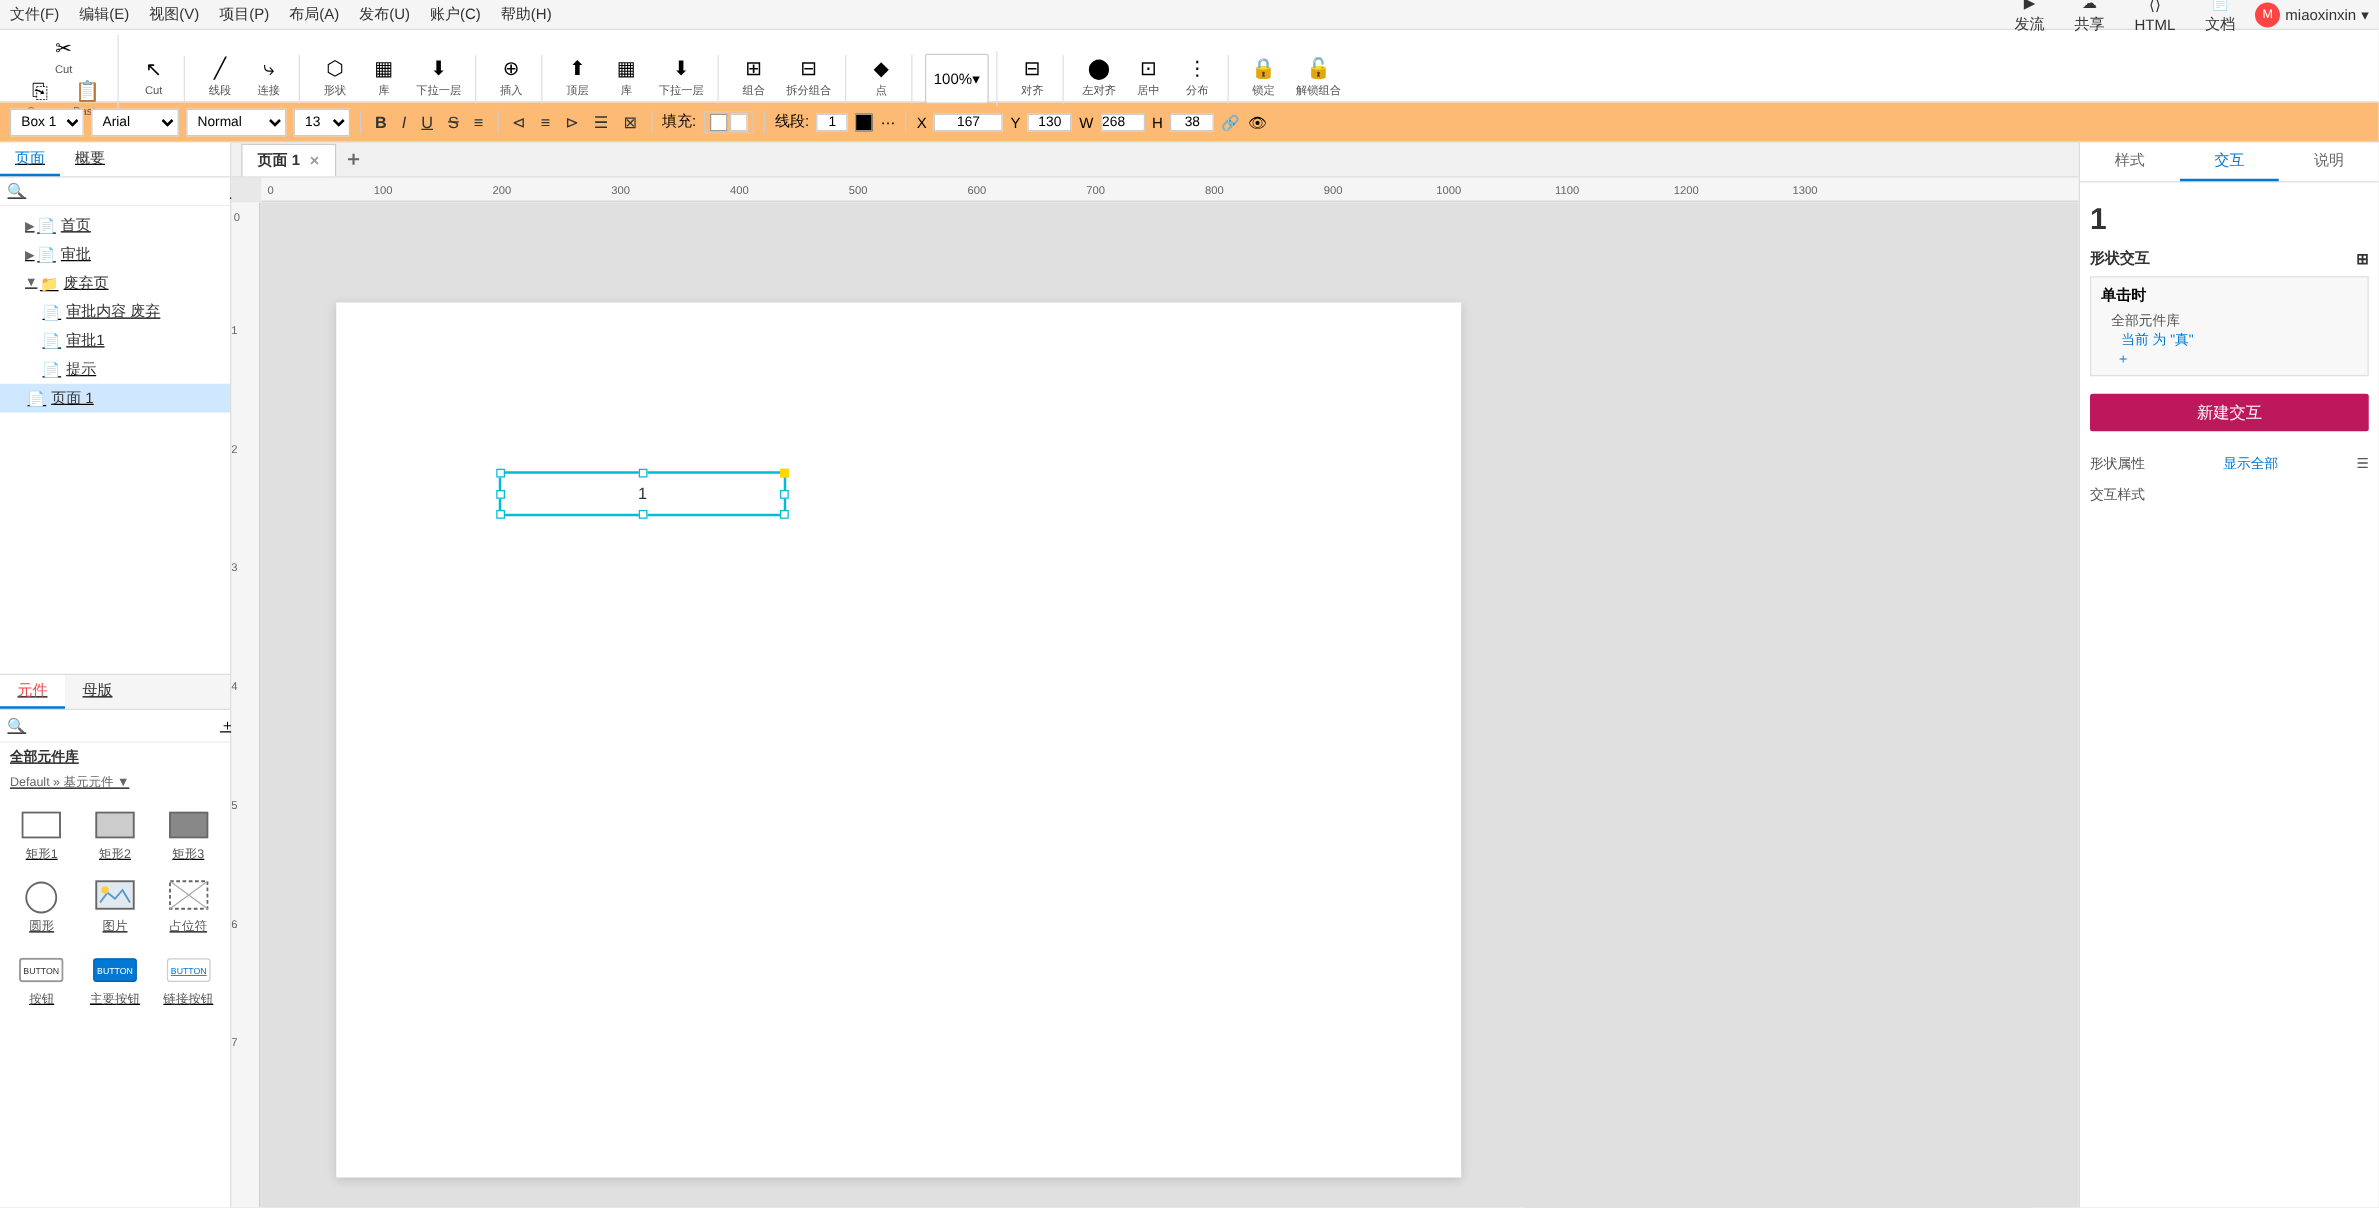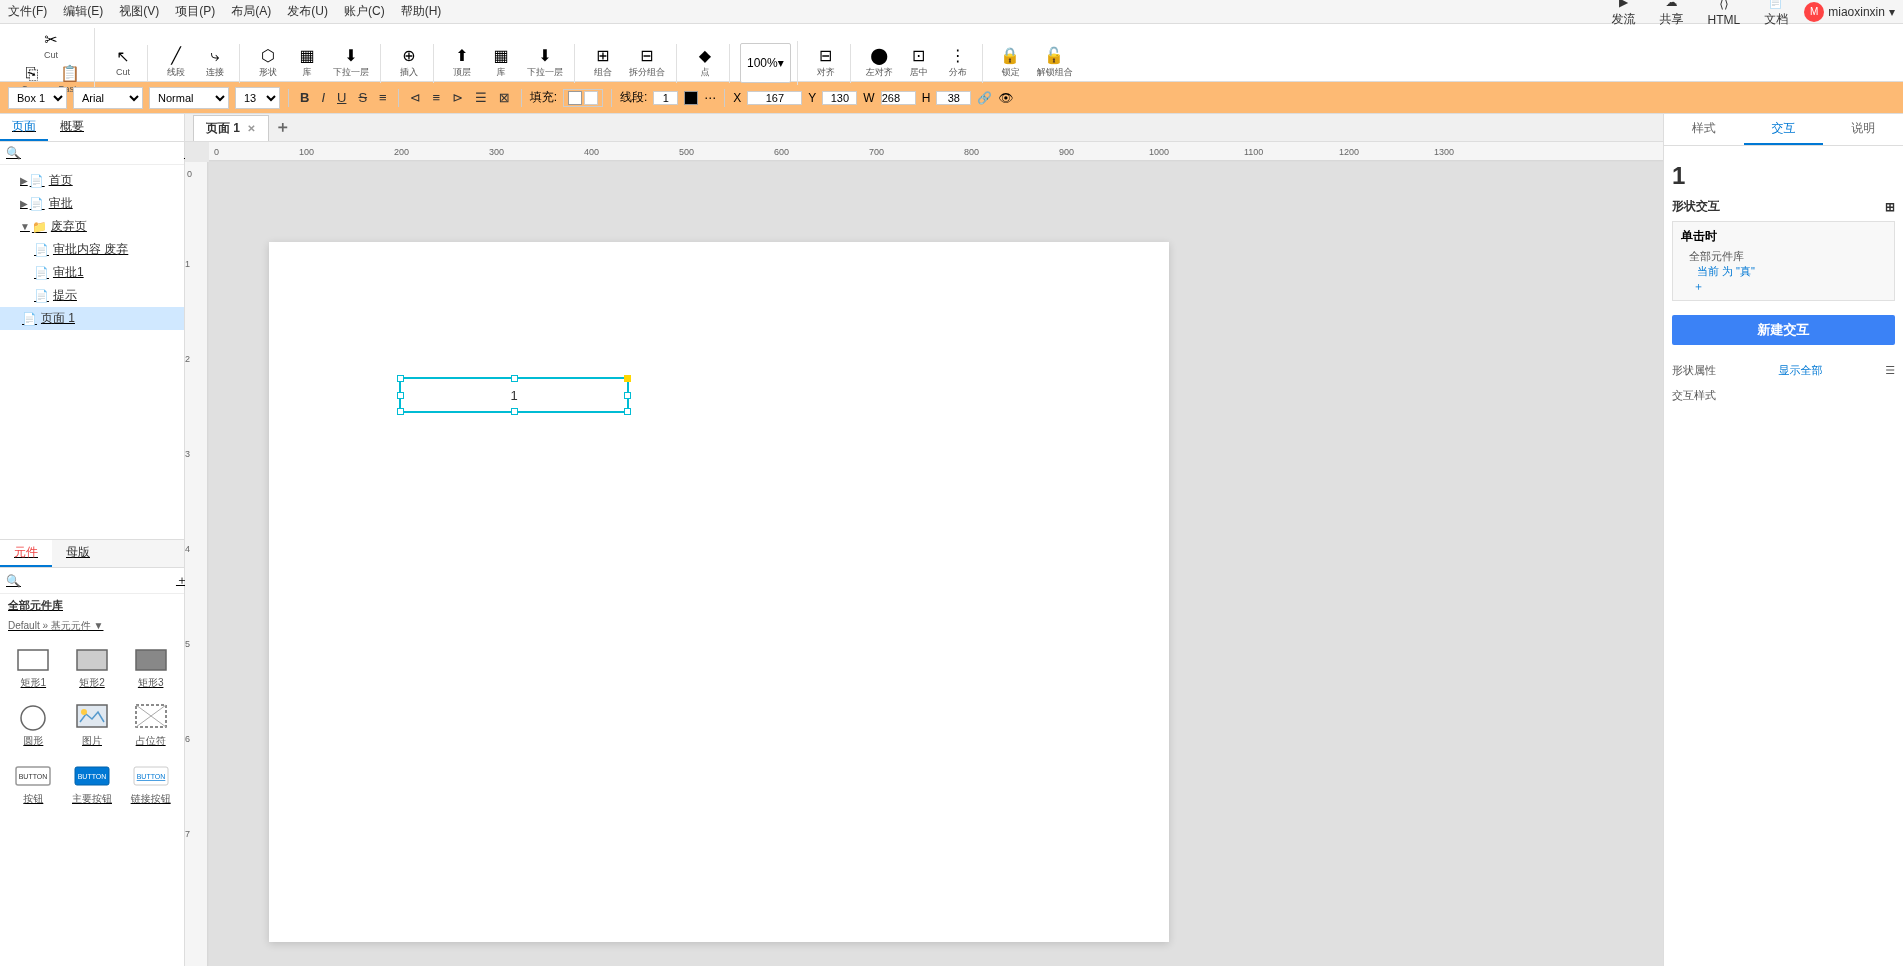--- a/index.html
+++ b/index.html
@@ -95,22 +95,22 @@
     
     .right-panel { width: 240px; background: #fff; border-left: 1px solid #ddd; display: flex; flex-direction: column; }
     .right-tabs { display: flex; border-bottom: 1px solid #ddd; }
     .right-tab { flex: 1; padding: 6px 0; text-align: center; font-size: 12px; cursor: pointer; color: #666; }
     .right-tab.active { color: #0078d4; border-bottom: 2px solid #0078d4; }
     .right-content { flex: 1; overflow-y: auto; padding: 8px; }
     .right-value { font-size: 24px; font-weight: bold; color: #333; padding: 8px 0; }
     .right-section { margin-bottom: 10px; }
     .right-section-header { display: flex; align-items: center; justify-content: space-between; font-size: 12px; font-weight: bold; color: #333; margin-bottom: 6px; }
     .new-interaction-btn {
-      width: 100%; padding: 6px 0; background: #3b82f6; color: #fff; border: none;
-      font-size: 13px; cursor: pointer; margin: 8px 0; border-radius: 2px; font-weight: bold;
+      width: 100%; padding: 6px 0; background: #be185d; color: #fff; border: none;
+      font-size: 13px; cursor: pointer; margin: 8px 0; border-radius: 2px;
     }
     .right-prop-header { display: flex; align-items: center; justify-content: space-between; font-size: 11px; color: #555; margin: 6px 0; }
     .dropdown-list { background: #fff; border: 1px solid #ddd; box-shadow: 0 2px 8px rgba(0,0,0,0.1); }
     .dropdown-item { padding: 6px 12px; font-size: 12px; color: #333; cursor: pointer; }
     .dropdown-item.highlighted { background: #e8f4ff; color: #0078d4; }
 
     
     .top-right-user { display: flex; align-items: center; gap: 4px; font-size: 12px; color: #333; cursor: pointer; }
     .pub-btn { display: flex; flex-direction: column; align-items: center; padding: 3px 8px; cursor: pointer; gap: 2px; }
     .pub-icon { font-size: 18px; }

